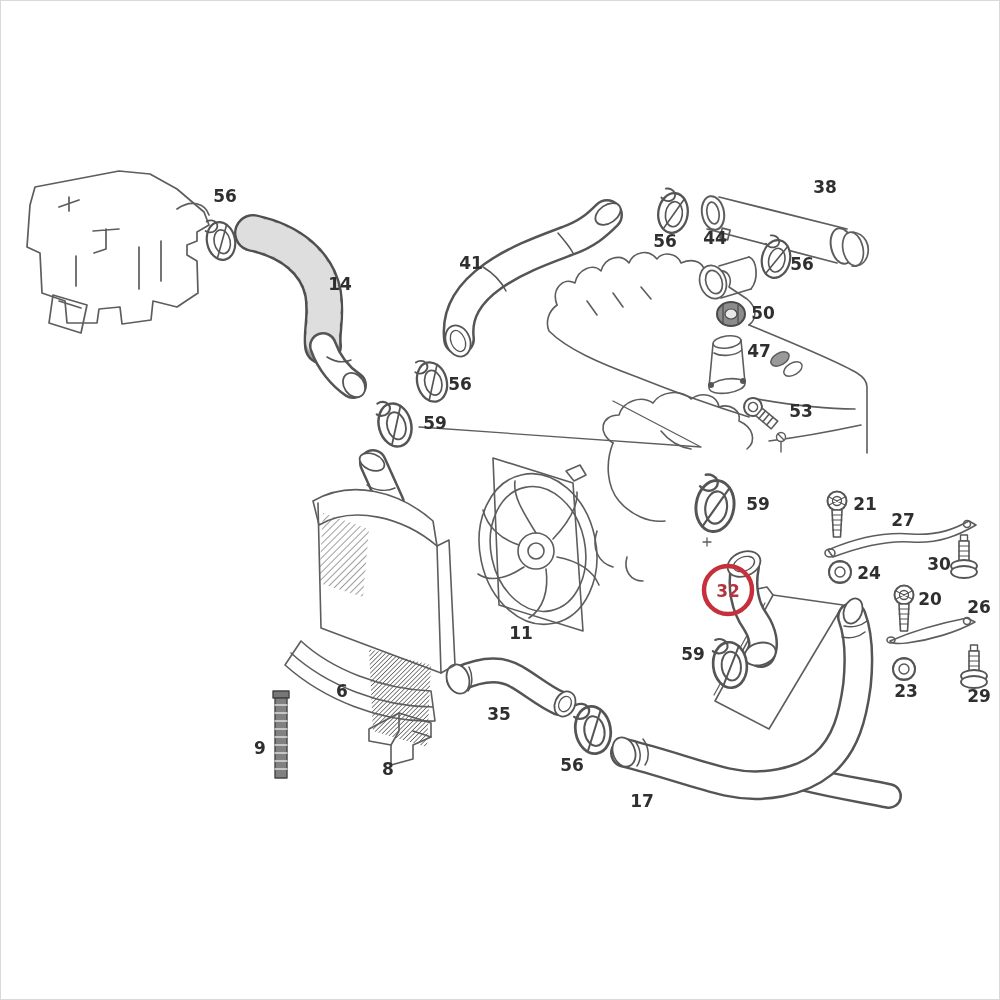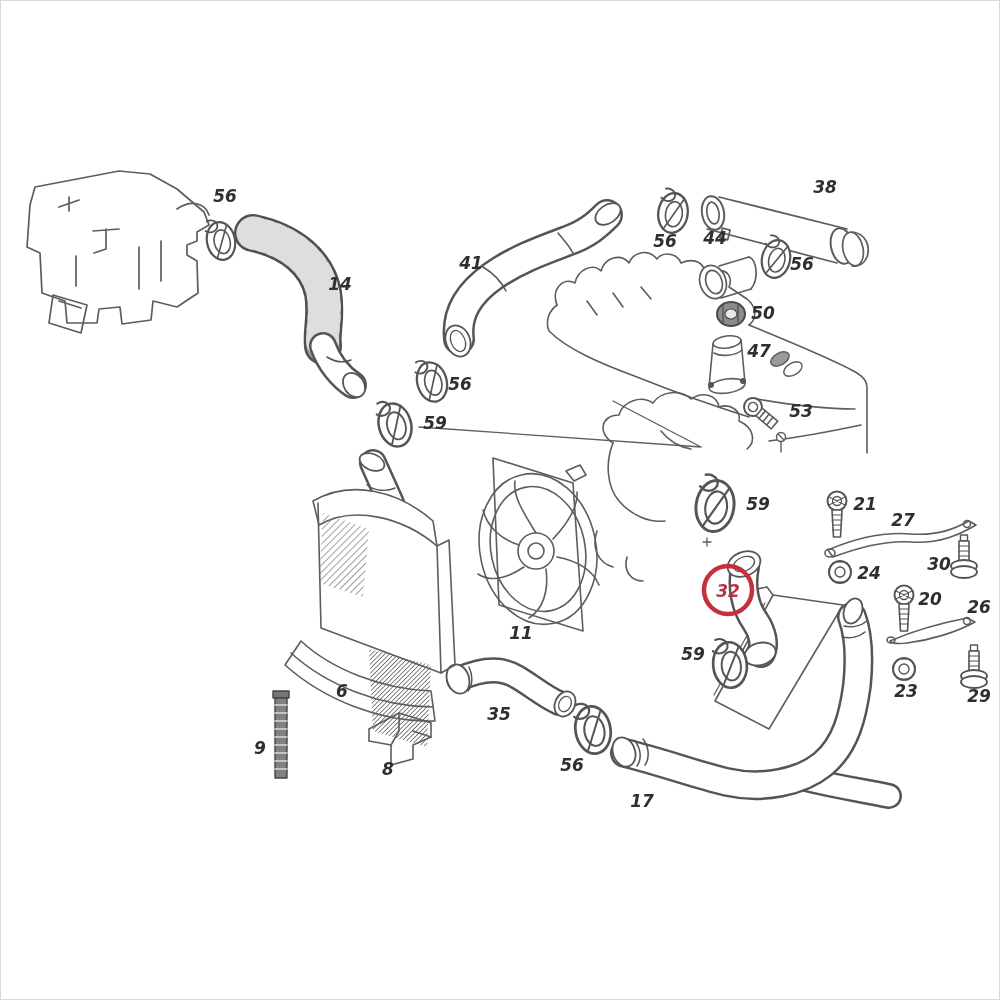--- a/index.html
+++ b/index.html
@@ -1,20 +1,19 @@
 <!DOCTYPE html>
 <html><head>
 <meta charset="utf-8">
 <style>
   html,body{margin:0;padding:0;background:#fff;}
   .stage{
     position:relative;width:998px;height:998px;margin:0 auto;
     background:#ffffff;border:1px solid #d9d9d9;overflow:hidden;
     font-family:"DejaVu Sans",sans-serif;
-    font-style:italic;
   }
   svg{display:block;}
   #labels-layer text{
     font-family:"DejaVu Sans","Liberation Sans",sans-serif;
     font-size:17px;font-weight:600;text-anchor:middle;
   }
 </style>
 </head>
 <body>
 

